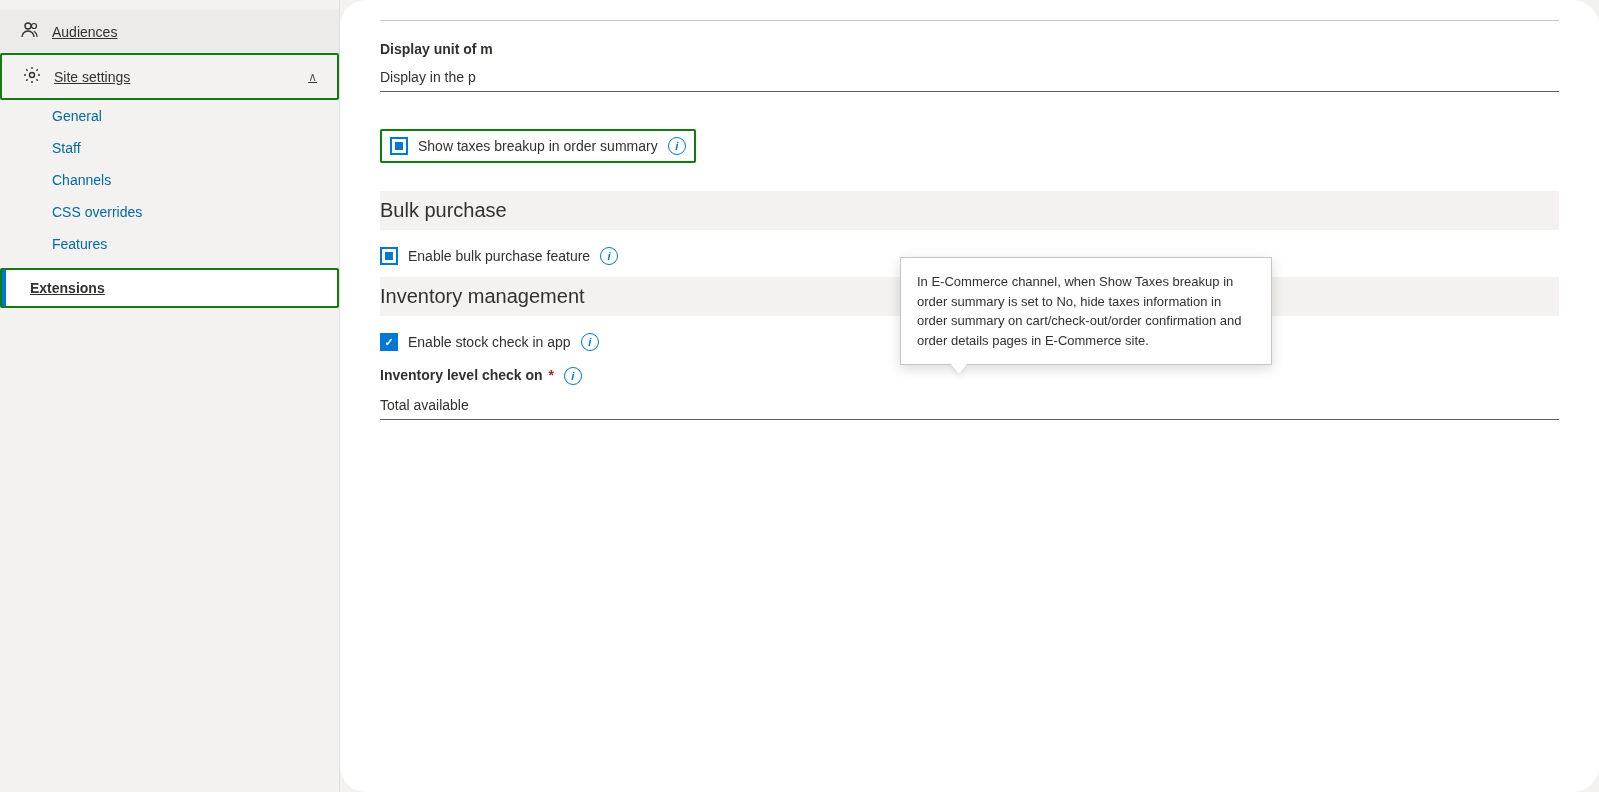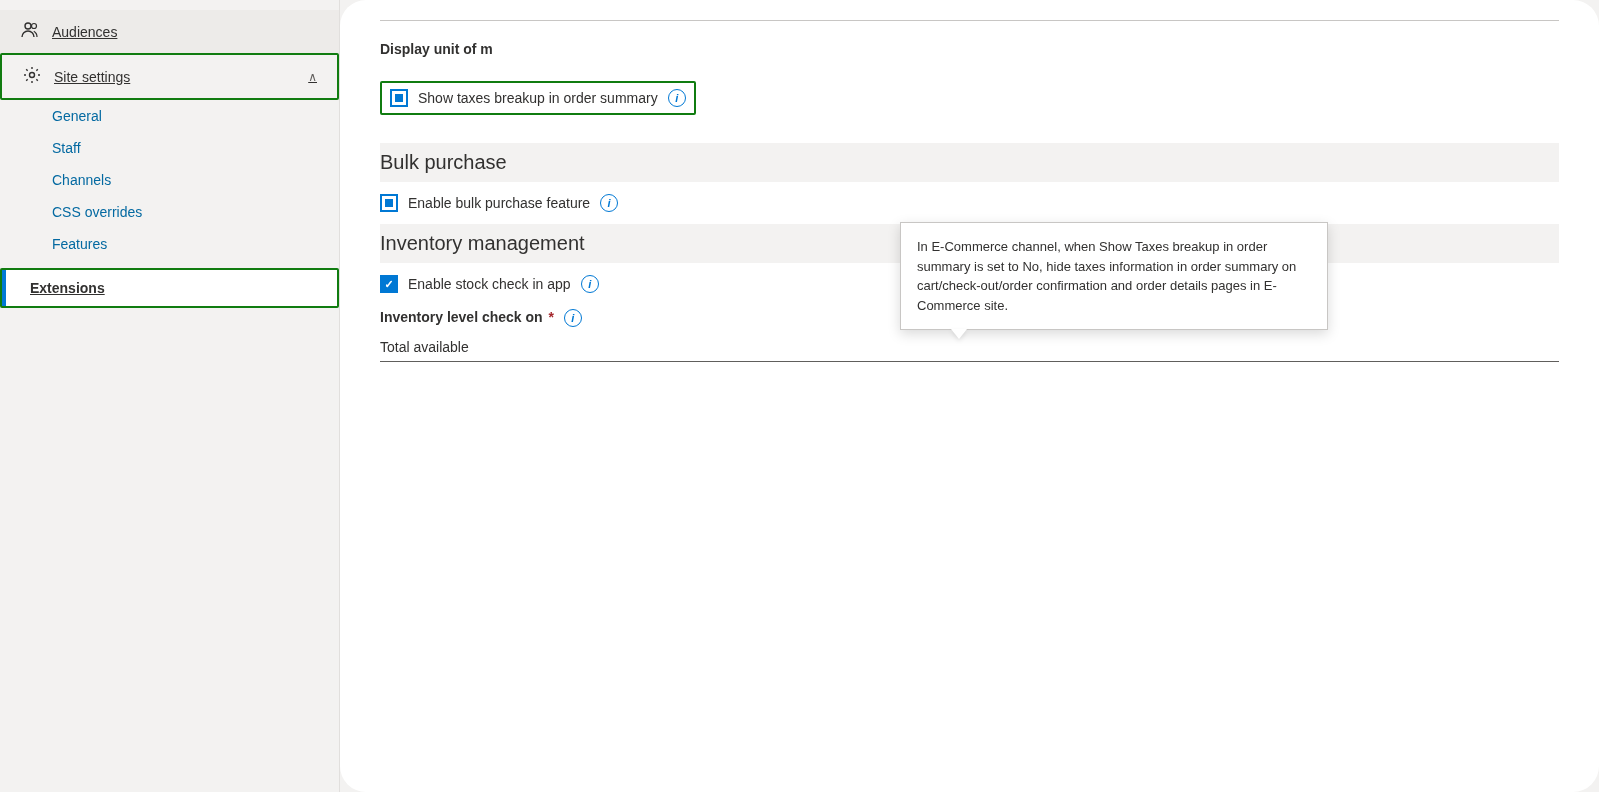--- a/index.html
+++ b/index.html
@@ -143,21 +143,21 @@
       margin-bottom: 12px;
       margin-top: 12px;
     }
 
     
     .checkbox-row {
       display: flex;
       align-items: center;
       gap: 10px;
       margin-bottom: 12px;
-      margin-top: 4px;
+      margin-top: 17px;
     }
 
     .checkbox-row.highlighted {
       border: 2px solid #107c10;
       border-radius: 2px;
       padding: 6px 8px;
       display: inline-flex;
       background: #fff;
     }
 
@@ -225,21 +225,21 @@
       top: 145px;
       left: 520px;
       z-index: 100;
     }
 
     .tooltip-box {
       background: #fff;
       border: 1px solid #c8c6c4;
       box-shadow: 0 4px 12px rgba(0,0,0,0.15);
       padding: 14px 16px;
-      width: 428px;
+      width: 372px;
       font-size: 13px;
       color: #323130;
       line-height: 1.5;
       position: relative;
     }
 
     .tooltip-arrow {
       position: absolute;
       bottom: -10px;
       left: 50px;
@@ -329,20 +329,23 @@
   </div>
 
 </div>
 
 <div class="main-content">
 
   <hr class="top-divider">
 
   <div class="field-group">
     <div class="field-label">Display unit of m</div>
+    <div class="field-input-container">
+      <input class="field-input" type="text" value="Display in the p" style="">
+    </div>
   </div>
 
   <div style="margin-bottom: 16px; position: relative;">
 
     
     <div class="tooltip-container">
       <div class="tooltip-box">
         <span>In E-Commerce channel, when Show Taxes breakup in order summary is set to No, hide taxes information in order summary on cart/check-out/order confirmation and order details pages in E-Commerce site.</span>
         <div class="tooltip-arrow"></div>
       </div>

